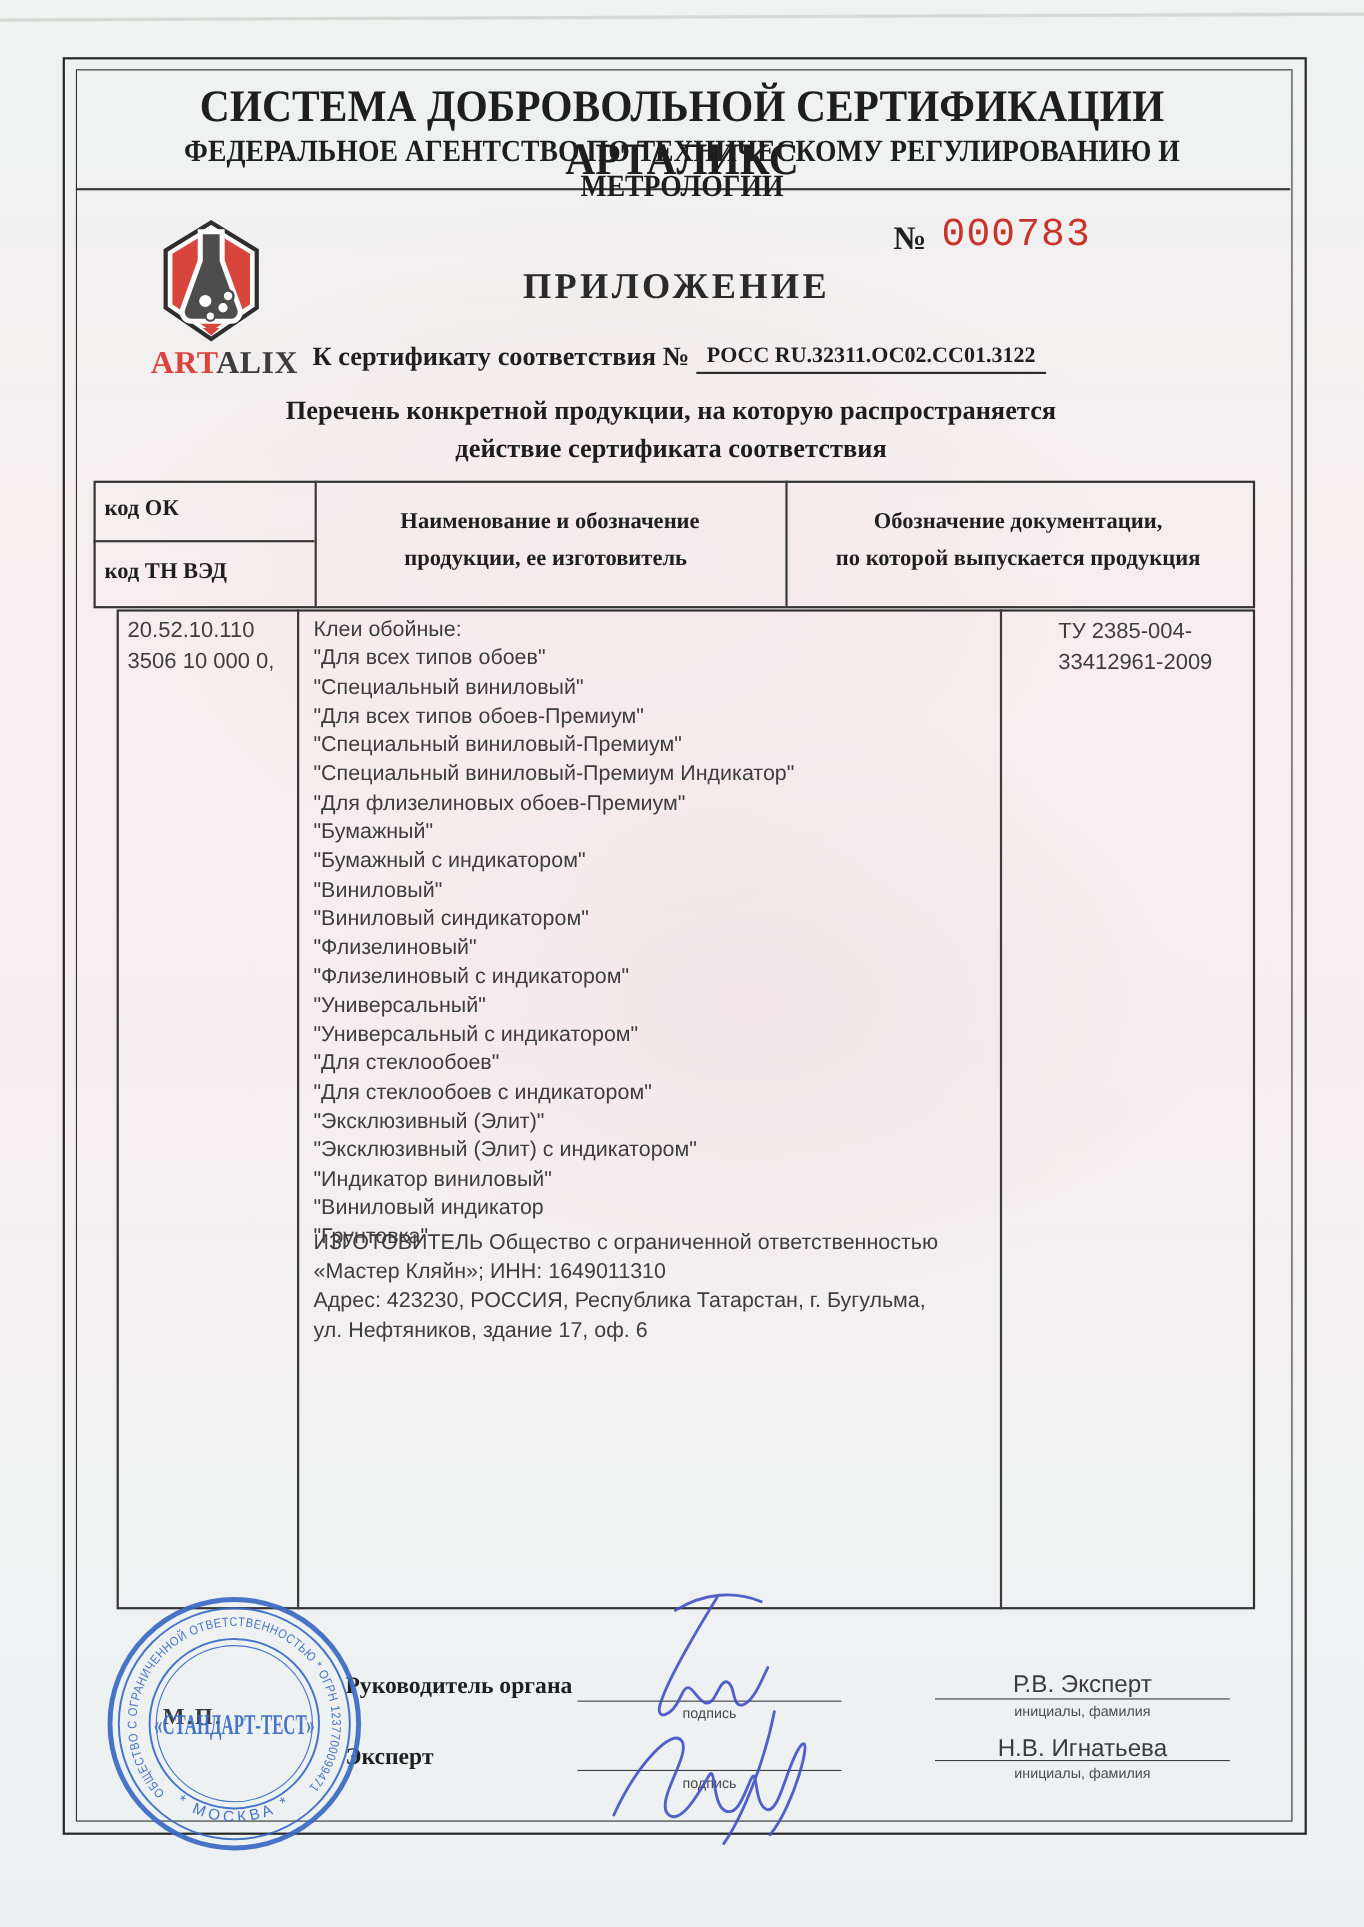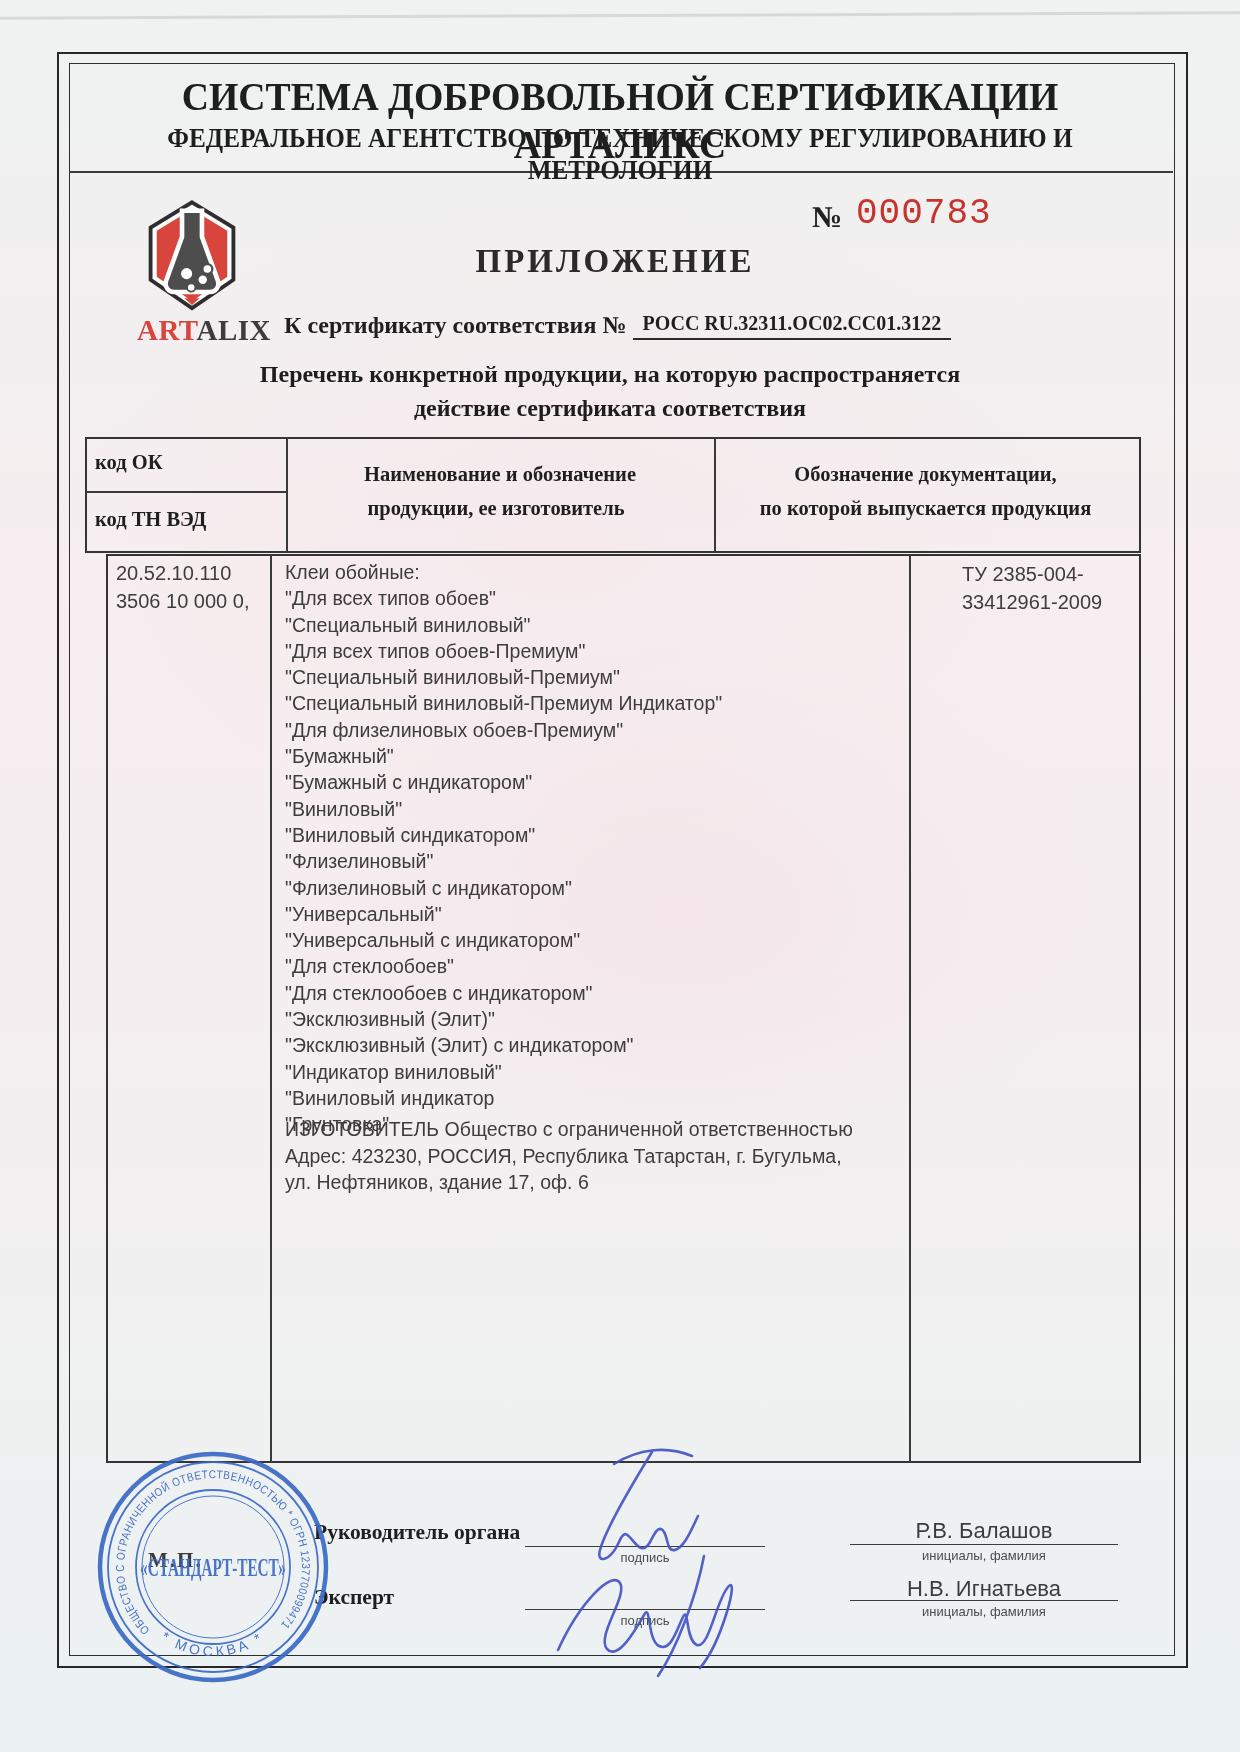--- a/index.html
+++ b/index.html
@@ -124,33 +124,34 @@
     <div>"Для стеклообоев с индикатором"</div>
     <div>"Эксклюзивный (Элит)"</div>
     <div>"Эксклюзивный (Элит) с индикатором"</div>
     <div>"Индикатор виниловый"</div>
     <div>"Виниловый индикатор</div>
     <div>"Грунтовка"</div>
   </div>
 
   <div class="list sans" style="left:285px;top:1116px;width:615px;line-height:26.6px;">
     <div>ИЗГОТОВИТЕЛЬ Общество с ограниченной ответственностью</div>
+    <div>«Мастер Кляйн»; ИНН: 1649011310</div>
     <div>Адрес: 423230, РОССИЯ, Республика Татарстан, г. Бугульма,</div>
     <div>ул. Нефтяников, здание 17, оф. 6</div>
   </div>
 
   <div class="list sans" style="left:922px;top:560px;line-height:28px;font-size:20px;margin-left:40px;">
     <div>ТУ 2385-004-</div>
     <div>33412961-2009</div>
   </div>
 
   <div class="sig-label serif" style="left:314px;top:1520px;">Руководитель органа</div>
   <div class="sig-line" style="left:525px;top:1500px;width:240px;height:46px;"></div>
   <div class="caption" style="left:525px;top:1550px;width:240px;">подпись</div>
-  <div class="name" style="left:850px;top:1518px;width:268px;">Р.В. Балашов</div>
+  <div class="name" style="left:850px;top:1518px;width:268px;">Р.В. Эксперт</div>
   <div class="sig-line" style="left:850px;top:1500px;width:268px;height:44px;"></div>
   <div class="caption" style="left:850px;top:1548px;width:268px;">инициалы, фамилия</div>
 
   <div class="sig-label serif" style="left:314px;top:1585px;">Эксперт</div>
   <div class="sig-line" style="left:525px;top:1565px;width:240px;height:44px;"></div>
   <div class="caption" style="left:525px;top:1613px;width:240px;">подпись</div>
   <div class="name" style="left:850px;top:1576px;width:268px;">Н.В. Игнатьева</div>
   <div class="sig-line" style="left:850px;top:1558px;width:268px;height:42px;"></div>
   <div class="caption" style="left:850px;top:1604px;width:268px;">инициалы, фамилия</div>
 

